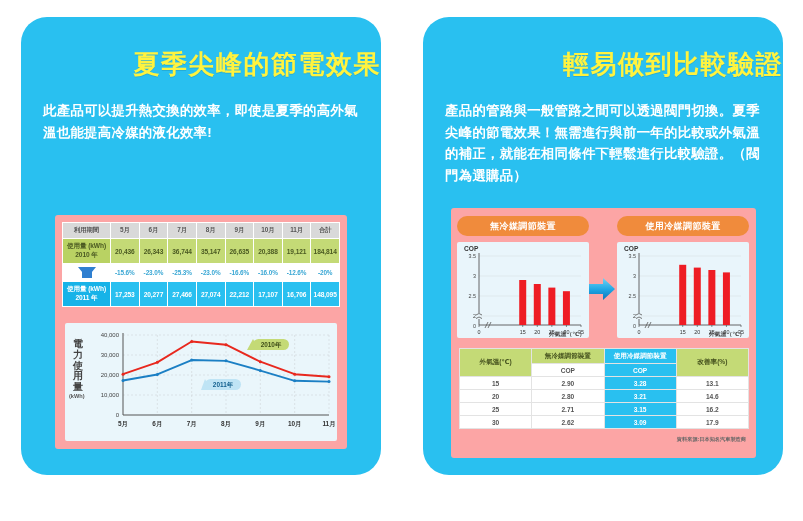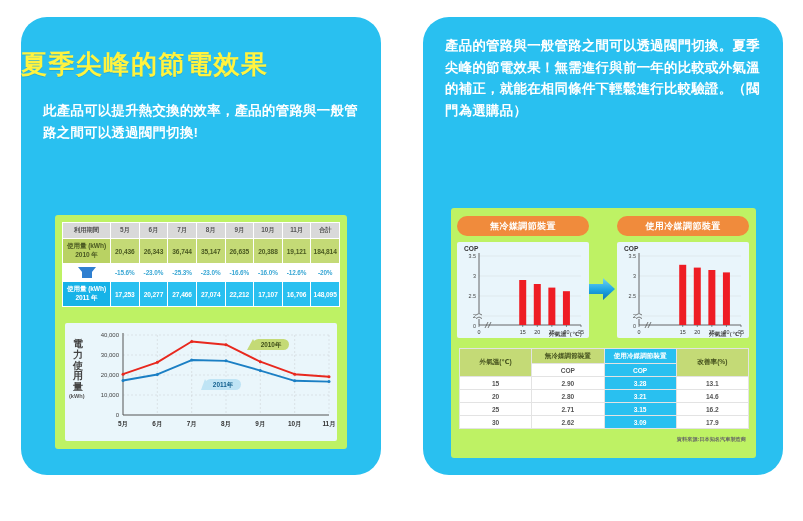--- a/index.html
+++ b/index.html
@@ -14,41 +14,41 @@
   
   .card {
     position: absolute;
     background: #29c0f0;
     border-radius: 26px;
   }
   #card-left  { left: 21px;  top: 17px; width: 360px; height: 458px; }
   #card-right { left: 423px; top: 17px; width: 360px; height: 458px; }
 
   .card-title {
-    text-align: left;
+    text-align: right;
     color: #fff33f;
     font-size: 26px;
     font-weight: bold;
     letter-spacing: 1.5px;
     margin-top: 30px;
     text-shadow: 0 1px 0 rgba(0,0,0,.10);
   }
   .card-body {
     color: #ffffff;
     font-size: 13.4px;
     font-weight: bold;
     line-height: 1.62;
     letter-spacing: .3px;
     margin: 18px 22px 0 22px;
   }
 
   
   .panel {
     position: absolute;
-    background: #bef264;
+    background: #fca5a5;
     border-radius: 3px;
   }
   #panel-left  { left: 34px; top: 198px; width: 292px; height: 234px; }
   #panel-right { left: 28px; top: 191px; width: 305px; height: 250px; }
 
   
   .usage-table {
     border-collapse: collapse;
     width: 278px;
     margin: 7px auto 0 auto;
@@ -160,21 +160,21 @@
     font-size:5.2px; color:#666; font-weight:bold;
   }
 </style>
 </head>
 <body>
 
 <div class="stage">
 
   <div class="card" id="card-left">
     <div class="card-title">夏季尖峰的節電效果</div>
-    <div class="card-body">此產品可以提升熱交換的效率，產品的管路與一般管路之間可以透過閥門切換!</div>
+    <div class="card-body">此產品可以提升熱交換的效率，即使是夏季的高外氣溫也能提高冷媒的液化效率!</div>
 
     <div class="panel" id="panel-left">
 
       <table class="usage-table">
         <tbody>
             <tr class="hdr-row">
           <td class="rowhead">利用期間</td>
           <td>5月</td>
           <td>6月</td>
           <td>7月</td>
@@ -275,20 +275,21 @@
               <path d="M140 56 L136 67 L146 67 Z" fill="#bfe4f5"></path>
               <rect x="140" y="56" width="36" height="11" rx="5.5" ry="5.5" fill="#bfe4f5"></rect>
               <text x="158" y="63.9" text-anchor="middle" font-size="6.4" fill="#14618f" font-weight="bold" font-family="&quot;Liberation Sans&quot;,sans-serif">2011年</text>
             </g>
           </svg>
       </div>
     </div>
   </div>
 
   <div class="card" id="card-right">
+    <div class="card-title">輕易做到比較驗證</div>
     <div class="card-body">產品的管路與一般管路之間可以透過閥門切換。夏季尖峰的節電效果！無需進行與前一年的比較或外氣溫的補正，就能在相同條件下輕鬆進行比較驗證。（閥門為選購品）</div>
 
     <div class="panel" id="panel-right">
 
       <div class="pill-row">
         <div class="pill" id="pill-left">無冷媒調節裝置</div>
         <div class="pill" id="pill-right">使用冷媒調節裝置</div>
       </div>
 
       <div class="mini-chart" id="mini-left">

